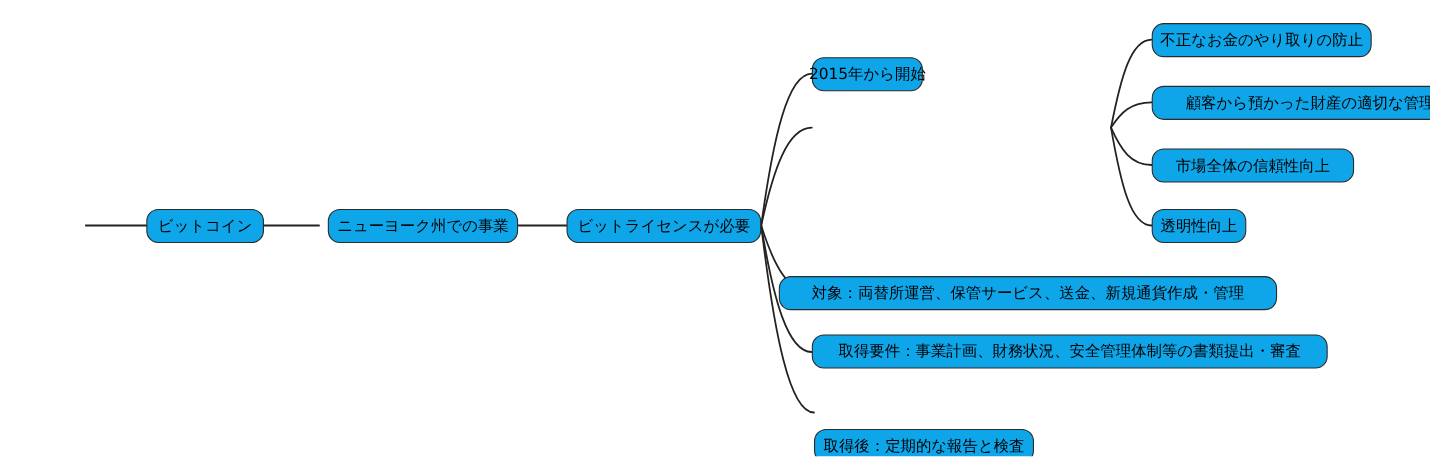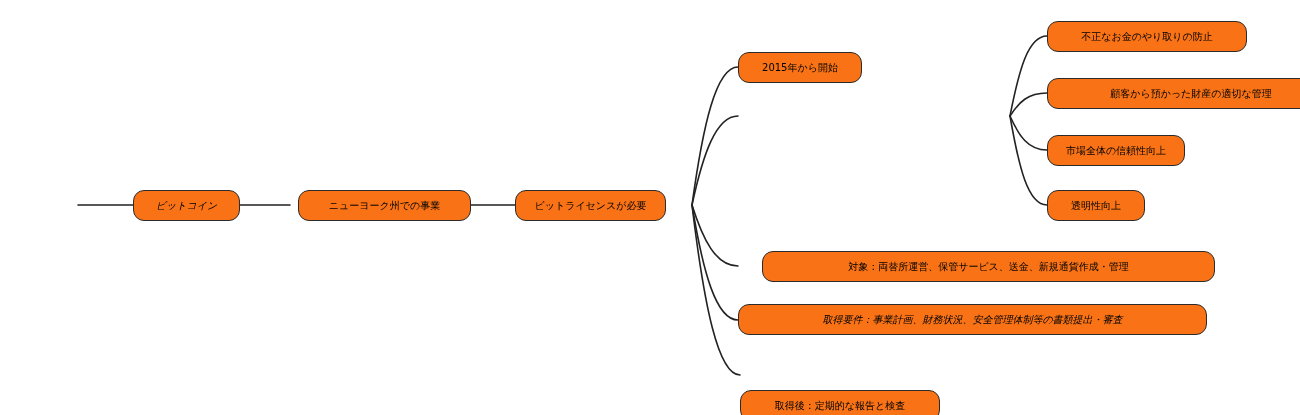--- a/index.html
+++ b/index.html
@@ -28,24 +28,24 @@
     stroke-width: 1.6;
     stroke-linecap: round;
   }
   .node {
     position: absolute;
     box-sizing: border-box;
     height: 31px;
     display: flex;
     align-items: center;
     justify-content: center;
-    background: #f97316;
+    background: #0ea5e9;
     border: 1.6px solid #2b2b2b;
     border-radius: 11px;
-    font-size: 10px;
+    font-size: 14px;
     line-height: 1;
     color: #000000;
     white-space: nowrap;
     padding: 0 8px;
   }
 </style>
 </head>
 <body>
 
 <div class="canvas">
@@ -61,28 +61,28 @@
     <path d="M692,205 C703,240 716,266 738,266"></path>
     <path d="M692,205 C703,272 716,320 738,320"></path>
     <path d="M692,205 C704,305 718,375 740,375"></path>
 
     <path d="M1010,116 C1019,70 1028,36 1047,36"></path>
     <path d="M1010,116 C1019,102 1028,93 1047,93"></path>
     <path d="M1010,116 C1019,136 1028,150 1047,150"></path>
     <path d="M1010,116 C1019,168 1028,205 1047,205"></path>
   </svg>
 
-  <div class="node" style="left:133px; top:190px; width:107px;font-style:italic;">ビットコイン</div>
+  <div class="node" style="left:133px; top:190px; width:107px;">ビットコイン</div>
   <div class="node" style="left:298px; top:190px; width:173px;">ニューヨーク州での事業</div>
-  <div class="node" style="left:515px; top:190px; width:151px;">ビットライセンスが必要</div>
+  <div class="node" style="left:515px; top:190px; width:177px;">ビットライセンスが必要</div>
 
-  <div class="node" style="left:738px; top:52px;  width:124px;">2015年から開始</div>
+  <div class="node" style="left:738px; top:52px;  width:101px;">2015年から開始</div>
 
   <div class="node" style="left:1047px; top:21px;  width:200px;">不正なお金のやり取りの防止</div>
   <div class="node" style="left:1047px; top:78px;  width:288px;">顧客から預かった財産の適切な管理</div>
-  <div class="node" style="left:1047px; top:135px; width:138px;">市場全体の信頼性向上</div>
-  <div class="node" style="left:1047px; top:190px; width:98px;">透明性向上</div>
+  <div class="node" style="left:1047px; top:135px; width:184px;">市場全体の信頼性向上</div>
+  <div class="node" style="left:1047px; top:190px; width:86px;">透明性向上</div>
 
-  <div class="node" style="left:762px; top:251px; width:453px;">対象：両替所運営、保管サービス、送金、新規通貨作成・管理</div>
-  <div class="node" style="left:738px; top:304px; width:469px;font-style:italic;">取得要件：事業計画、財務状況、安全管理体制等の書類提出・審査</div>
+  <div class="node" style="left:708px; top:251px; width:453px;">対象：両替所運営、保管サービス、送金、新規通貨作成・管理</div>
+  <div class="node" style="left:738px; top:304px; width:469px;">取得要件：事業計画、財務状況、安全管理体制等の書類提出・審査</div>
   <div class="node" style="left:740px; top:360px; width:200px;margin-top:30px;">取得後：定期的な報告と検査</div>
 
 </div>
 
 </body></html>

